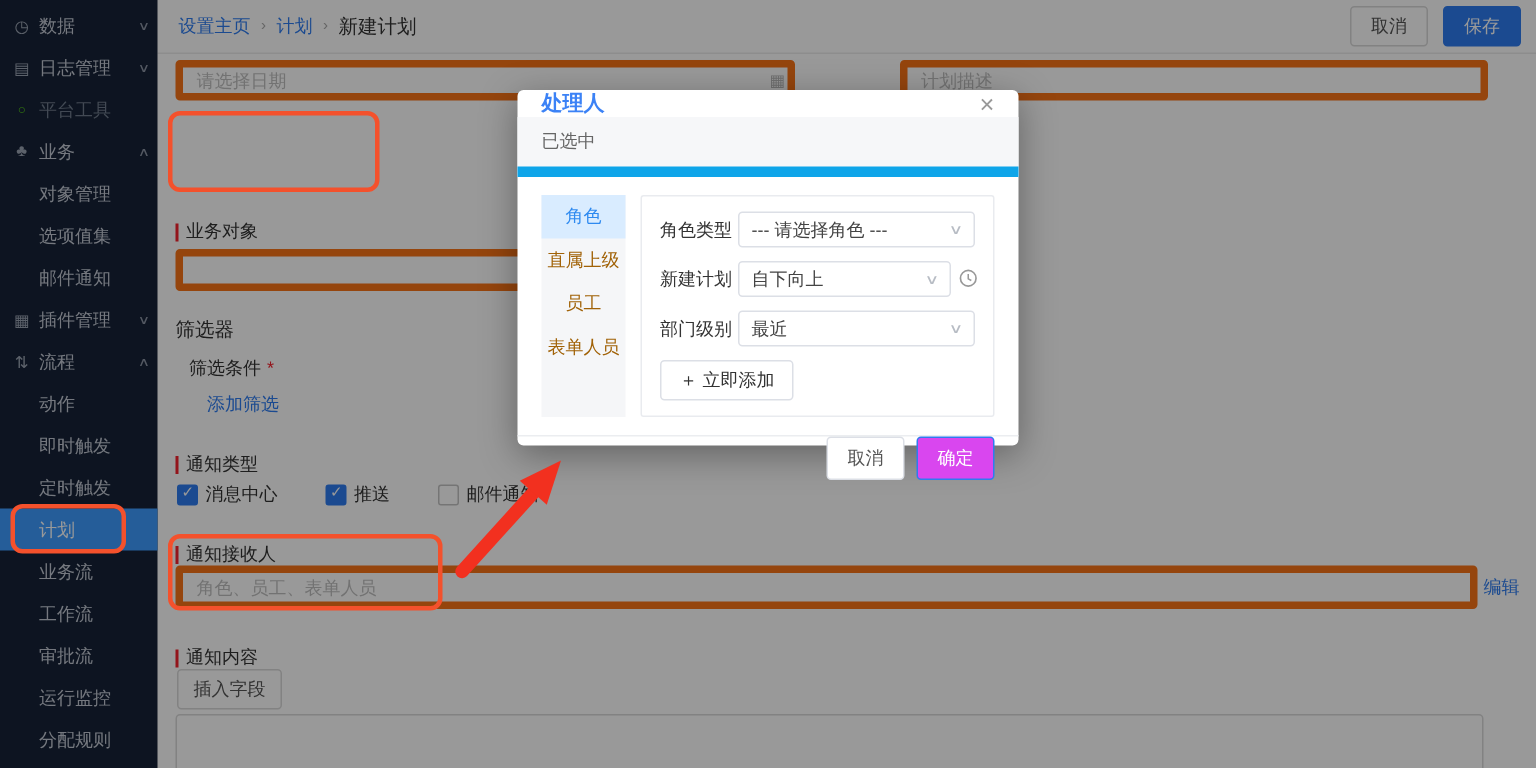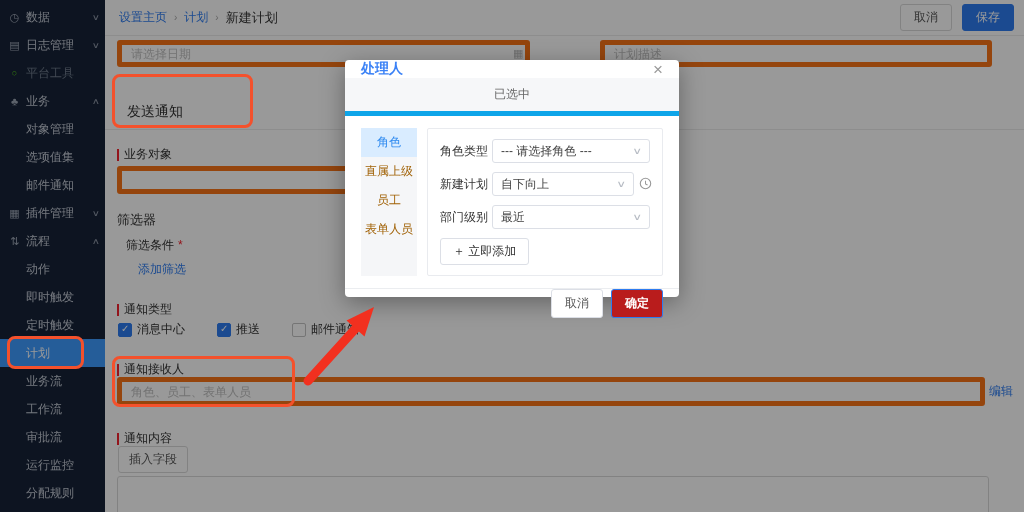--- a/index.html
+++ b/index.html
@@ -53,36 +53,36 @@
   textarea.big { position:absolute; left:12px; top:476px; width:872px; height:50px; border:1px solid #d9d9d9; border-radius:3px; resize:none; font-family:inherit; }
 
   
   .overlay { position:absolute; inset:0; background:rgba(0,0,0,0.40); z-index:50; }
 
   
   .modal { position:absolute; left:345px; top:60px; width:334px; height:237px; background:#fff; border-radius:4px; box-shadow:0 6px 24px rgba(0,0,0,0.35); z-index:60; display:flex; flex-direction:column; }
   .modal-hd { height:34px; display:flex; align-items:center; padding:0 16px; }
   .modal-title { font-size:14px; font-weight:bold; color:#3b82f6; }
   .modal-x { margin-left:auto; color:#999; font-size:17px; line-height:1; cursor:pointer; }
-  .modal-sub { background:#f6f7f9; border-bottom:5px solid #0ea5e9; padding:8px 16px; font-size:12px; color:#666;text-align:center; }
+  .modal-sub { background:#f6f7f9; border-bottom:7px solid #0ea5e9; padding:8px 16px; font-size:12px; color:#666; }
   .modal-body { flex:1; display:flex; padding:12px 16px 12px; gap:10px; }
   .mtabs { width:56px; background:#f5f6f8; display:flex; flex-direction:column; }
   .mtab { height:29px; display:flex; align-items:center; justify-content:center; font-size:12px; color:#a16207; cursor:pointer; }
   .mtab.active { background:#d9ecff; color:#2e8af0; }
   .mpanel { flex:1; border:1px solid #e9ebef; border-radius:2px; padding:10px 12px; position:relative; }
   .mrow { display:flex; align-items:center; margin-bottom:9px; }
   .mrow .mlabel { width:52px; font-size:12px; color:#333; flex:none; }
   .msel { flex:1; height:24px; border:1px solid #dcdfe6; border-radius:3px; display:flex; align-items:center; padding:0 8px; font-size:12px; color:#444; cursor:pointer; background:#fff; }
   .msel .chev { margin-left:auto; color:#b7bcc4; font-size:9px; transform:scaleX(1.5); }
   .mrow.has-help { padding-right:16px; position:relative; }
   .help-icon { position:absolute; right:-2px; top:5px; width:13px; height:13px; }
   .add-btn { border:1px solid #dcdfe6; border-radius:3px; background:#fff; font-size:12px; color:#333; padding:4px 12px; cursor:pointer; }
   .modal-ft { border-top:1px solid #ebedf0; height:40px; display:flex; align-items:center; justify-content:flex-end; gap:8px; padding:0 16px; }
   .mbtn { font-size:12px; border-radius:3px; padding:5px 13px; border:1px solid #dcdfe6; background:#fff; color:#555; cursor:pointer; }
-  .mbtn.primary { background:#b91c1c; border-color:#2e7cf0; color:#fff;font-weight:bold; }
+  .mbtn.primary { background:#d946ef; border-color:#2e7cf0; color:#fff; }
 
   
   .anno-rect { position:absolute; border:3px solid #f4512c; border-radius:8px; z-index:70; pointer-events:none; }
   .anno-arrow { position:absolute; z-index:70; pointer-events:none; }
 </style>
 </head>
 <body>
 
 <div class="stage">
 
@@ -167,23 +167,20 @@
       <div class="topbar-btns">
         <button class="btn">取消</button>
         <button class="btn primary">保存</button>
       </div>
     </div>
 
     <input class="f-input" style="left: 12px; top: 40px; width: 413px; height: 27px;" placeholder="请选择日期">
     <span class="cal-icon" style="left:408px; top:47px;">▦</span>
     <input class="f-input" style="left: 495px; top: 40px; width: 392px; height: 27px;" placeholder="计划描述">
 
-    <div class="exec-row">
-        <span>发送通知</span>
-      </div>
 
     <div class="lbl" style="left:12px; top:146px;">
         <span class="red-bar"></span>
         <span>业务对象</span>
       </div>
     <input class="f-input" style="left: 12px; top: 166px; width: 548px; height: 28px;">
 
     <div class="plain-txt" style="left:12px; top:211px;">筛选器</div>
     <div class="small-txt" style="left:21px; top:237px;"><span>筛选条件</span><span class="req-star">*</span></div>
     <span class="link" style="left:33px; top:261px;">添加筛选</span>

